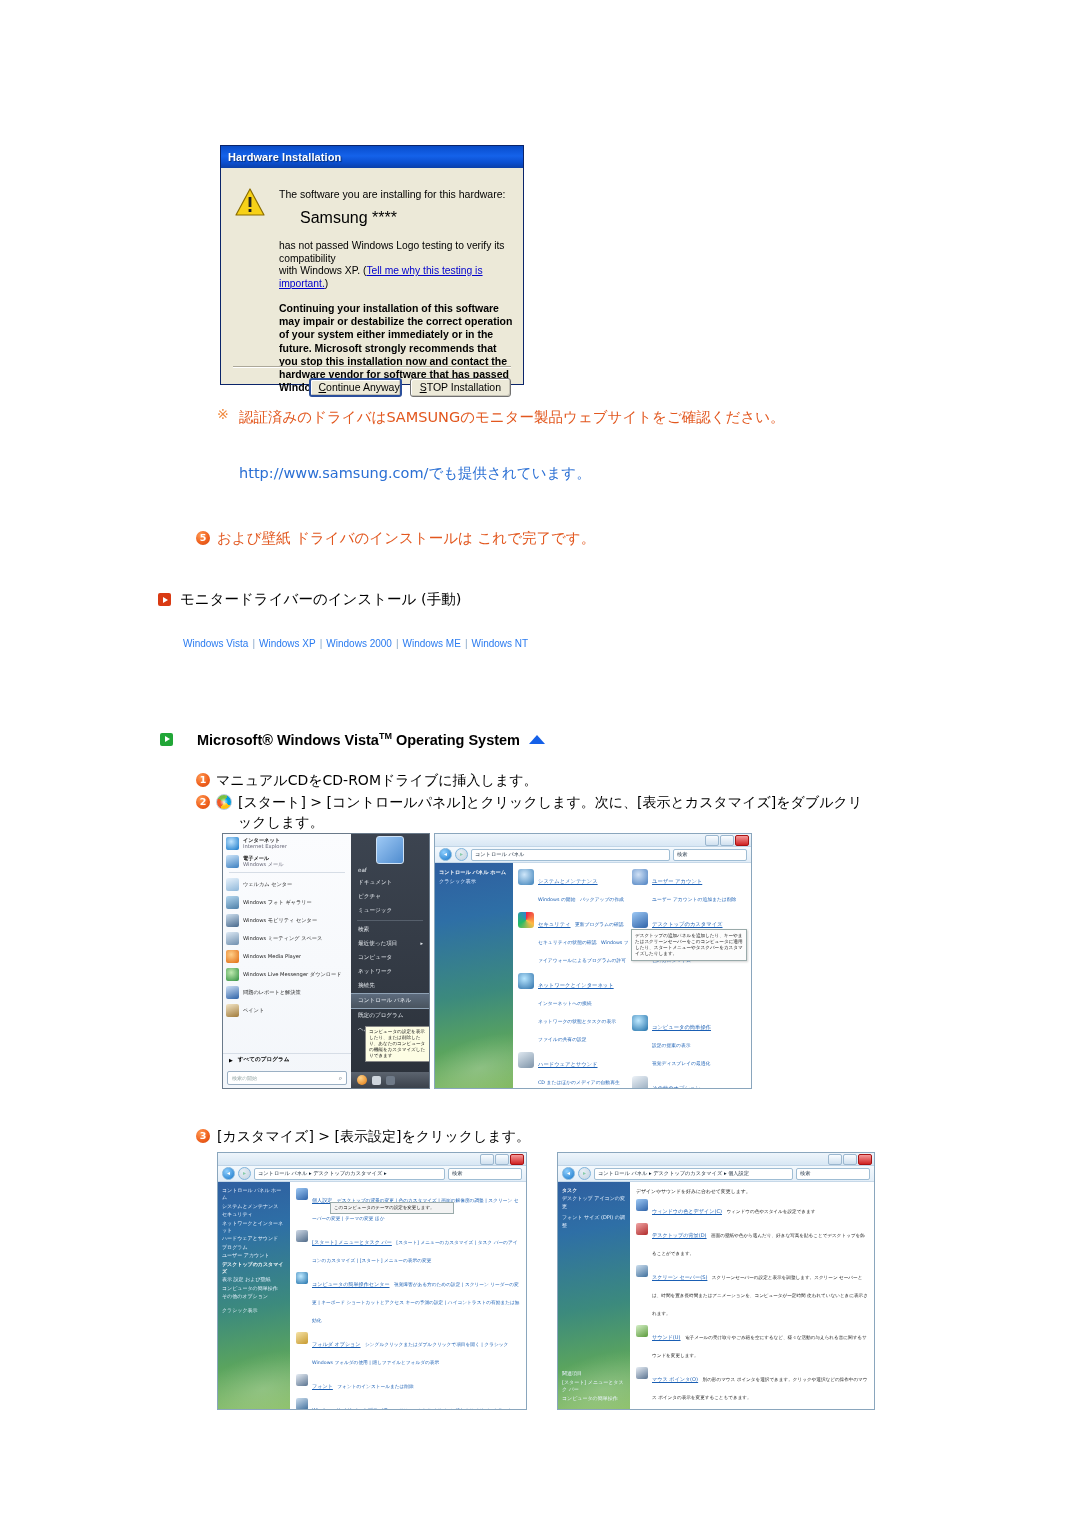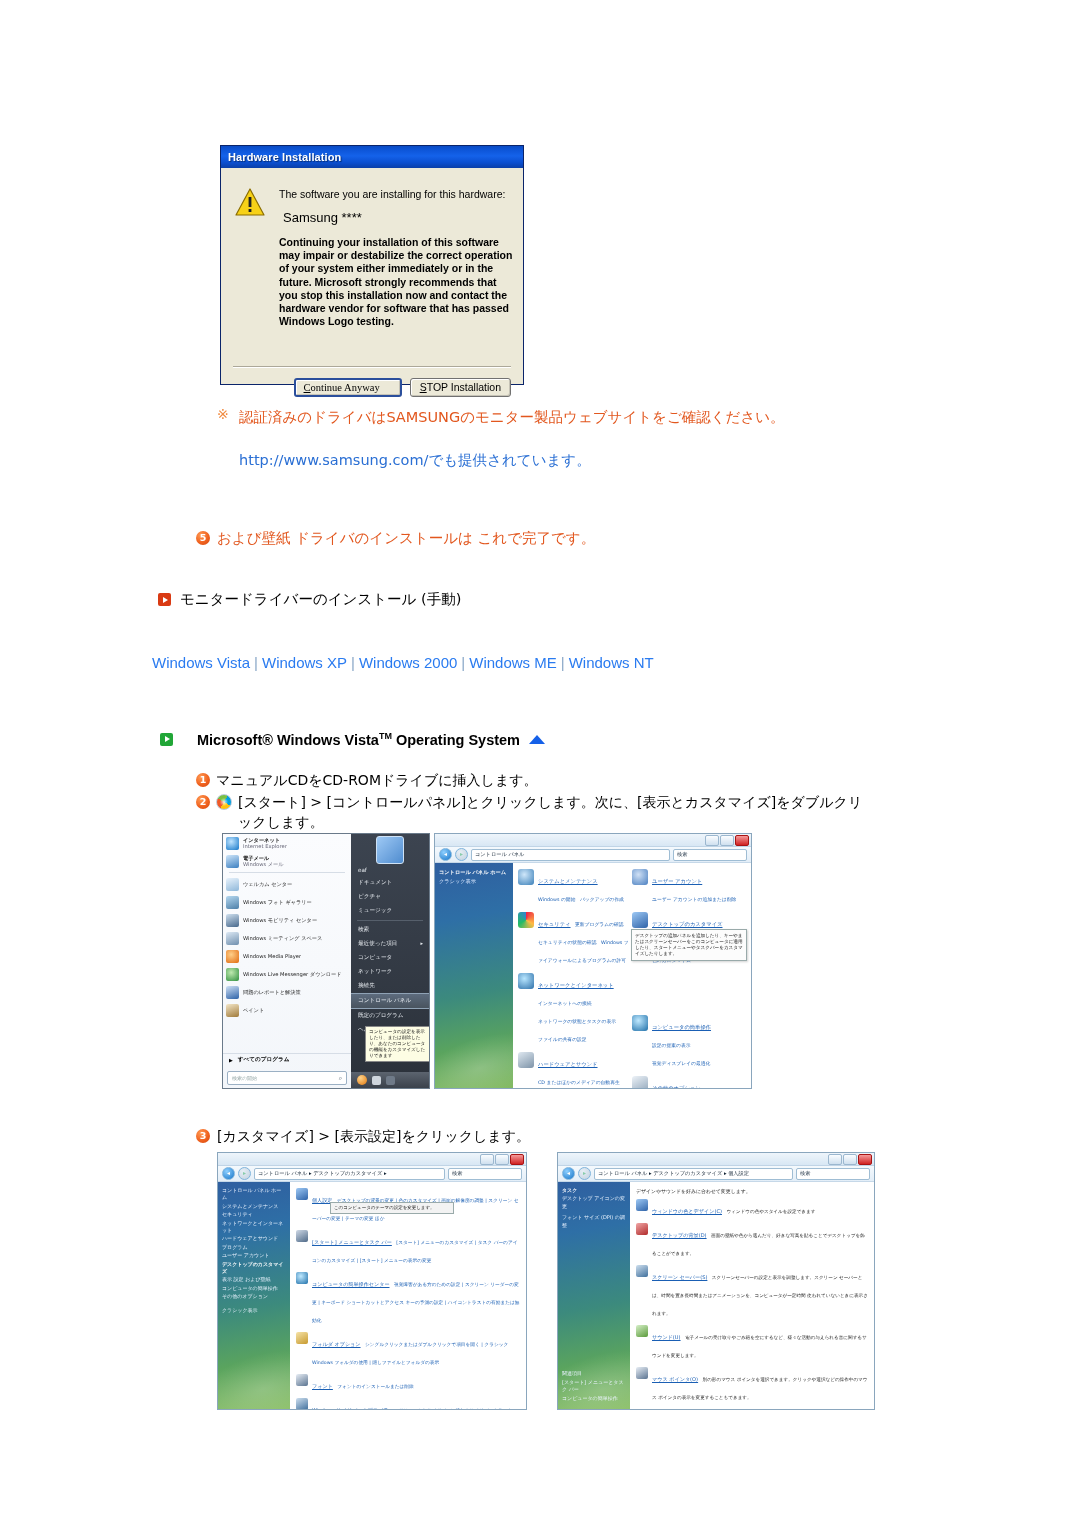--- a/index.html
+++ b/index.html
@@ -61,24 +61,24 @@
     margin-left: 48px;
     margin-top: 8px;
     width: 236px;
   }
   .hw-line {
     font-size: 10.5px;
     line-height: 13px;
     color: #000;
   }
   .hw-device {
-    font-size: 13px;
+    font-size: 16px;
     line-height: 13px;
     margin-top: 10px;
-    margin-left: 4px;
+    margin-left: 21px;
   }
   .hw-para {
     font-size: 10.3px;
     line-height: 12.5px;
     margin-top: 16px;
   }
   .hw-link {
     color: #0000cc;
     text-decoration: underline;
   }
@@ -108,22 +108,21 @@
     border: 1px solid #717171;
     border-radius: 3px;
     font-size: 10.5px;
     padding: 2px 9px 3px 9px;
     box-shadow: inset 1px 1px 0 #ffffff, inset -1px -1px 0 #c6c3b6;
     white-space: nowrap;
     cursor: default;
   }
   .hw-btn.default {
     border: 2px solid #2b4f9c;
-    padding: 1px 20px 2px 8px;
-    font-family: Liberation Serif, serif;
+    padding: 1px 0 2px 8px;
   }
   .uline { text-decoration: underline; }
 
   
   .note-block {
     position: absolute;
     left: 217px;
     top: 406px;
     width: 680px;
   }
@@ -137,21 +136,21 @@
   .note-mark {
     position: absolute;
     left: 0px;
     top: 0px;
     font-size: 14px;
     color: #f08a40;
   }
   .note-body { margin-left: 22px; }
   .note-url {
     margin-left: 22px;
-    margin-top: 20px;
+    margin-top: 33px;
     font-size: 14.5px;
     line-height: 22px;
     color: #2a6fd4;
     font-family: "DejaVu Sans", "Liberation Sans", sans-serif;
     white-space: nowrap;
   }
 
   
   .step5 {
     position: absolute;
@@ -214,27 +213,26 @@
   .sec-head-text {
     font-size: 14.5px;
     color: #000;
     font-family: "DejaVu Sans", "Liberation Sans", sans-serif;
     white-space: nowrap;
   }
 
   
   .os-links {
     position: absolute;
-    left: 152px;
+    left: 183px;
     top: 638px;
-    font-size: 15px;
+    font-size: 10px;
     color: #2a7bf0;
     font-family: "Liberation Sans", sans-serif;
     white-space: nowrap;
-    margin-top: 16px;
   }
   .os-links a {
     color: #2a7bf0;
     text-decoration: none;
   }
   .os-sep { color: #8aa8c8; margin: 0 4px; }
 
   
   .vista-head {
     position: absolute;
@@ -582,20 +580,24 @@
     <span class="hw-warn-icon">
       <svg width="30" height="28" viewBox="0 0 30 28">
         <polygon points="15,1 29,27 1,27" fill="#f7d117" stroke="#8a6d00" stroke-width="1.2" stroke-linejoin="round"></polygon>
         <rect x="13.6" y="9" width="2.8" height="10" fill="#222"></rect>
         <rect x="13.6" y="21" width="2.8" height="3" fill="#222"></rect>
       </svg>
     </span>
     <div class="hw-content">
       <div class="hw-line">The software you are installing for this hardware:</div>
       <div class="hw-device">Samsung ****</div>
+      <div class="hw-para">
+        <span>has not passed Windows Logo testing to verify its compatibility</span><br>
+        <span>with Windows XP. (</span><a class="hw-link" href="#">Tell me why this testing is important.</a><span>)</span>
+      </div>
       <div class="hw-bold">Continuing your installation of this software may impair or destabilize the correct operation of your system either immediately or in the future. Microsoft strongly recommends that you stop this installation now and contact the hardware vendor for software that has passed Windows Logo testing.</div>
     </div>
     <div class="hw-sep"></div>
     <div class="hw-buttons">
       <button class="hw-btn default"><span class="uline">C</span>ontinue Anyway</button>
       <button class="hw-btn"><span class="uline">S</span>TOP Installation</button>
     </div>
   </div>
 </div>
 

